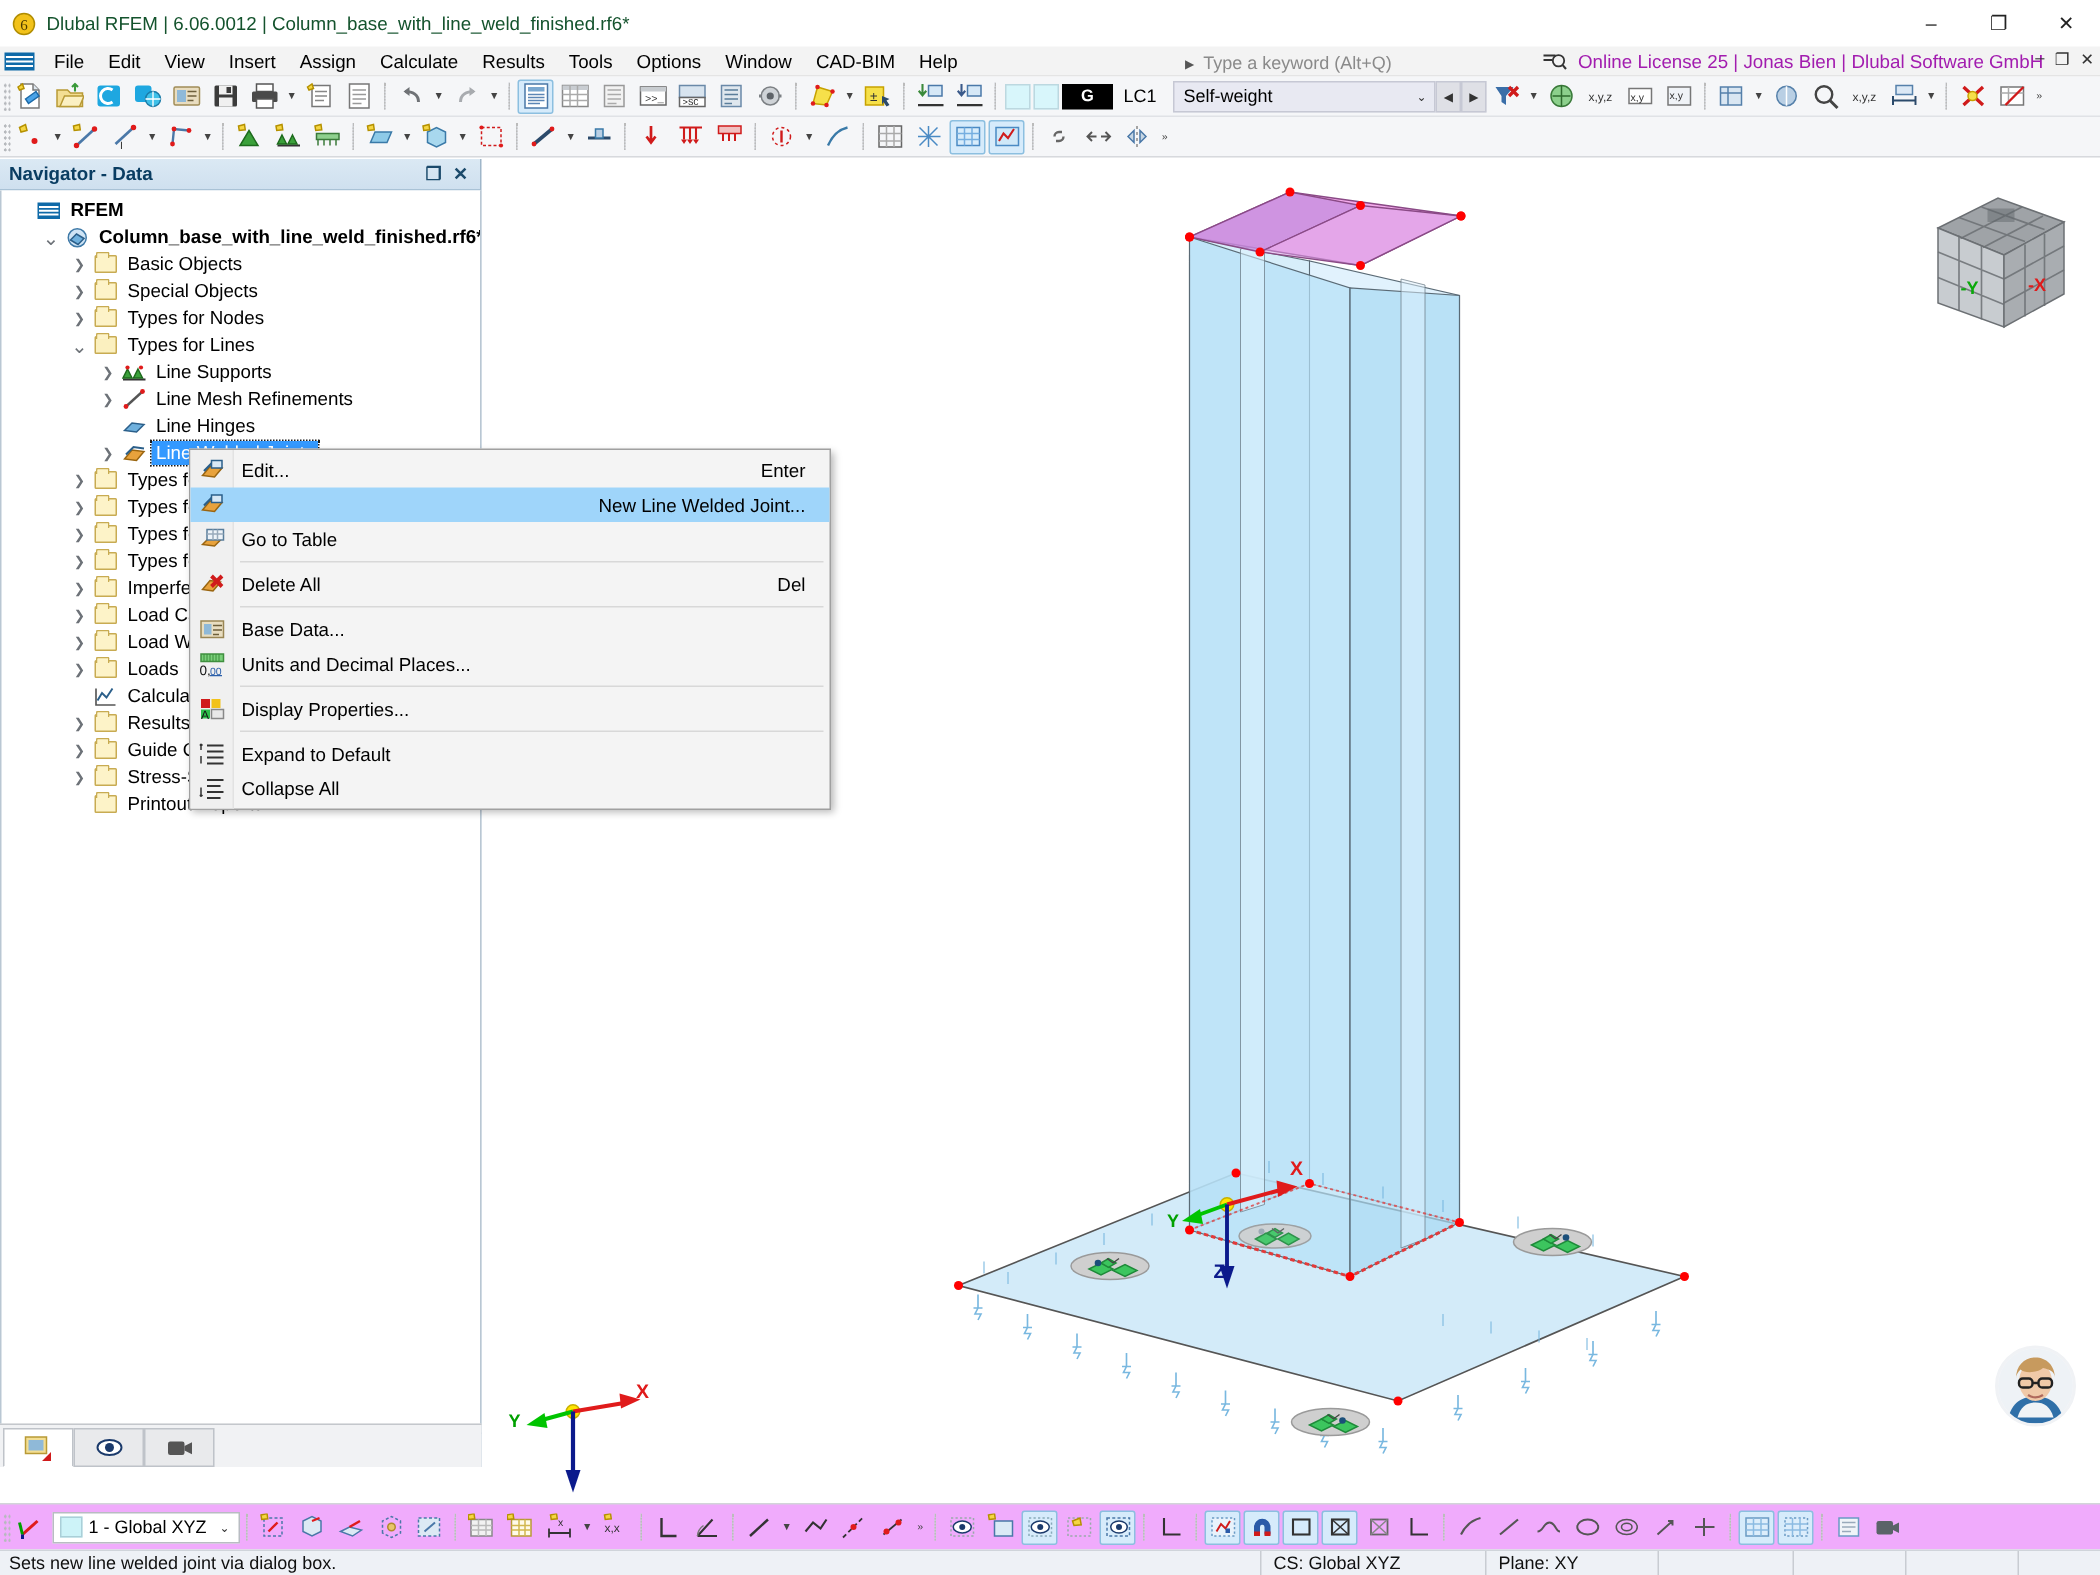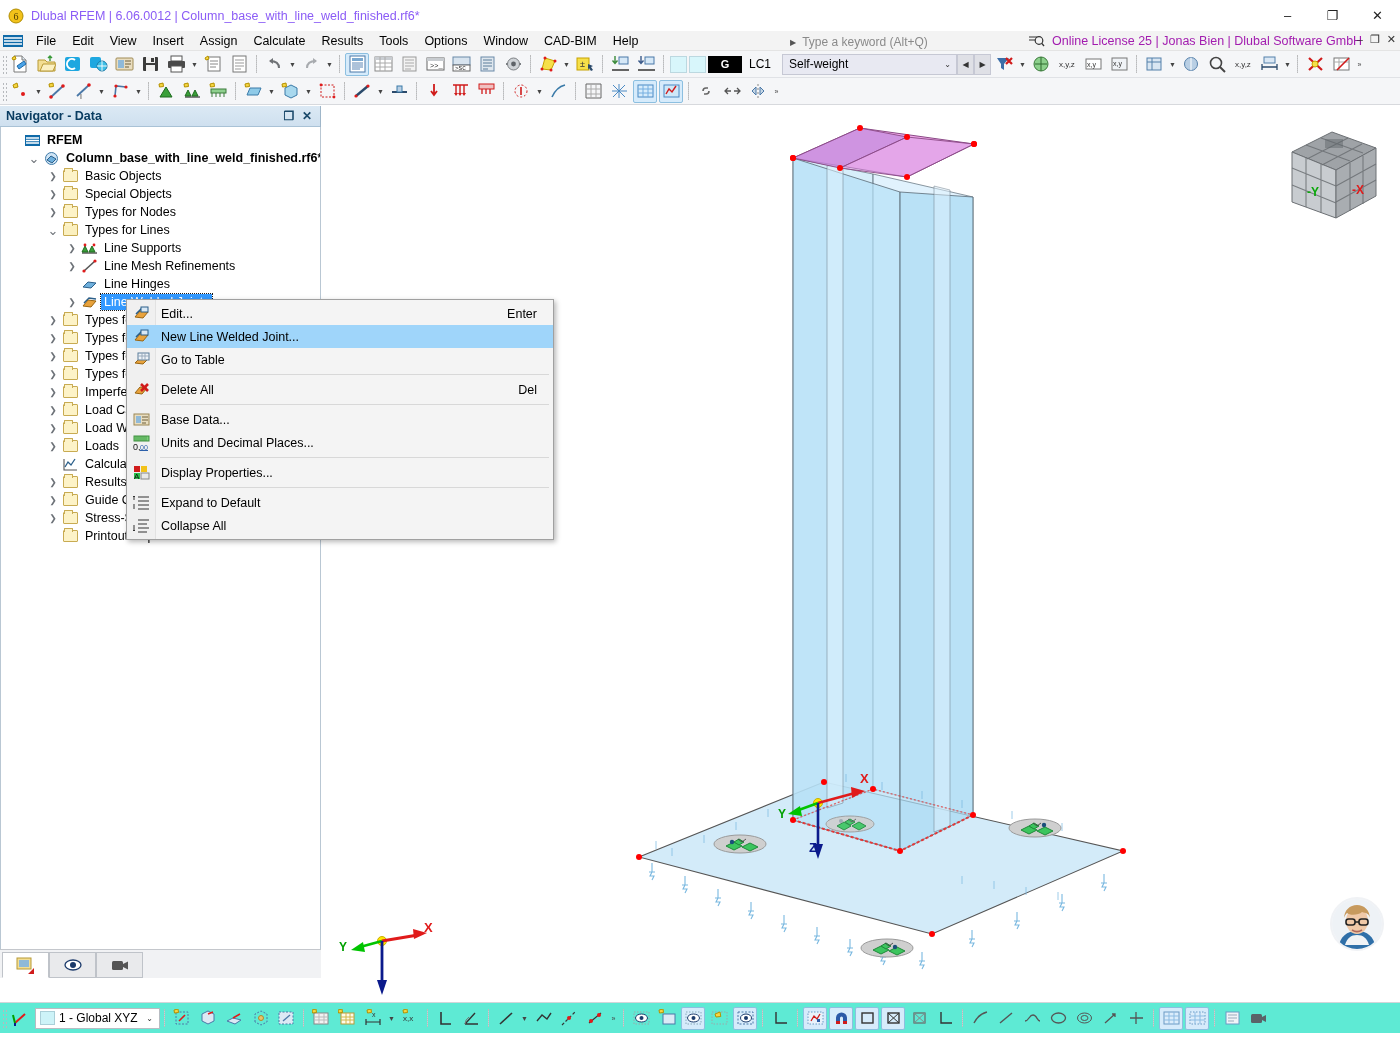--- a/index.html
+++ b/index.html
@@ -14,21 +14,21 @@
   }
   #app { position: relative; width: 1400px; height: 1050px; }
 
   
   .titlebar {
     position: absolute; left: 0; top: 0; width: 1400px; height: 31px;
     background: #ffffff;
     display: flex; align-items: center;
   }
   .titlebar .tb-icon { margin-left: 8px; margin-right: 7px; }
-  .titlebar .tb-text { font-size: 12.5px; color: #8b5cf6; }
+  .titlebar .tb-text { font-size: 12.5px; color: #14532d; }
   .winbtns { position: absolute; right: 0; top: 0; height: 31px; display: flex; }
   .winbtn {
     width: 45px; height: 31px; display: flex; align-items: center; justify-content: center;
     color: #222; font-size: 13px;
   }
 
   
   .menubar {
     position: absolute; left: 0; top: 31px; width: 1400px; height: 20px;
     background: #f3f3f3; display: flex; align-items: center;
@@ -125,37 +125,37 @@
   
   .ctxmenu {
     position: absolute; left: 126px; top: 299px; width: 428px;
     background: #f4f4f4; border: 1px solid #a0a0a0;
     box-shadow: 2px 2px 5px rgba(0,0,0,0.28);
     padding: 2px 0; z-index: 50;
   }
   .ctxmenu .gut { position: absolute; left: 0; top: 0; width: 29px; height: 100%; background: #f0f0f0;
                   border-right: 1px solid #e2e2e2; }
   .ci { position: relative; display: flex; align-items: center; height: 23px; padding-left: 0; z-index: 2; }
-  .ci.hl { background: #9fd5fa; }
+  .ci.hl { background: #9fd5fa; text-align: right; }
   .ci.dis .ci-lbl { color: #9a9a9a; }
   .ci-ico { width: 29px; height: 23px; display: flex; align-items: center; justify-content: center; flex: 0 0 auto; }
   .ci-lbl { flex: 1; font-size: 12.5px; color: #000; padding-left: 5px; }
   .ci-key { font-size: 12.5px; color: #000; padding-right: 16px; }
   .ci-sep { height: 1px; background: #d8d8d8; margin: 3px 4px 3px 33px; position: relative; z-index: 2; }
 
   
   .viewport {
     position: absolute; left: 322px; top: 106px; width: 1078px; height: 895px;
     background: #ffffff; overflow: hidden;
   }
 
   
   .btmbar {
     position: absolute; left: 0; top: 1002px; width: 1400px; height: 31px;
-    background: #5eead4; border-top: 1px solid #d2d5d9;
+    background: #f0abfc; border-top: 1px solid #d2d5d9;
     display: flex; align-items: center;
   }
   .cs-combo { width: 125px; height: 21px; background: #fff; border: 1px solid #b8bcc2;
               display: flex; align-items: center; font-size: 12px; color: #000; margin-left: 2px; }
   .cs-sw { width: 15px; height: 14px; background: #cdf3f8; border: 1px solid #aacfd8; margin: 0 4px; }
   .cs-val { flex: 1; }
   .cs-car { font-size: 8px; padding-right: 6px; color: #333; }
 
   
   .statusbar {
@@ -1402,14 +1402,23 @@
       </svg>
     </div>
     <div class="tbtn">
       <svg width="19" height="18" viewBox="0 0 19 18">
         <rect x="2" y="5" width="11" height="9" rx="1.5" fill="#5a6368"></rect>
         <path d="M13 8l4-2v7l-4-2z" fill="#5a6368"></path>
       </svg>
     </div>
   </div>
 
+  <div class="statusbar">
+    <span class="sb-msg">Sets new line welded joint via dialog box.</span>
+    <span class="sb-cell" style="width:150px">CS: Global XYZ</span>
+    <span class="sb-cell" style="width:115px">Plane: XY</span>
+    <span class="sb-cell" style="width:90px"></span>
+    <span class="sb-cell" style="width:75px"></span>
+    <span class="sb-cell" style="width:75px"></span>
+    <span class="sb-cell" style="width:55px"></span>
+  </div>
 
 </div>
 
 </body></html>

